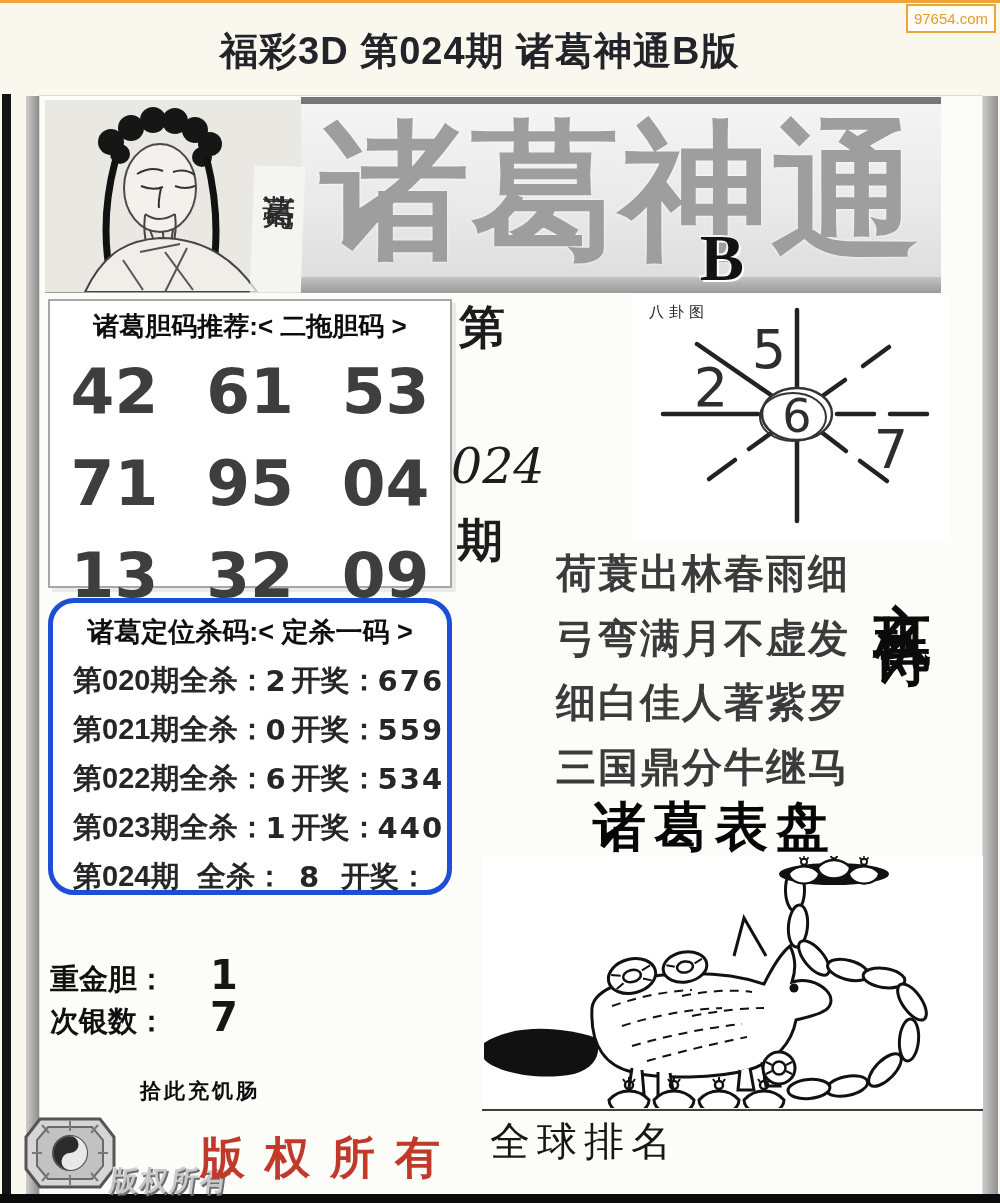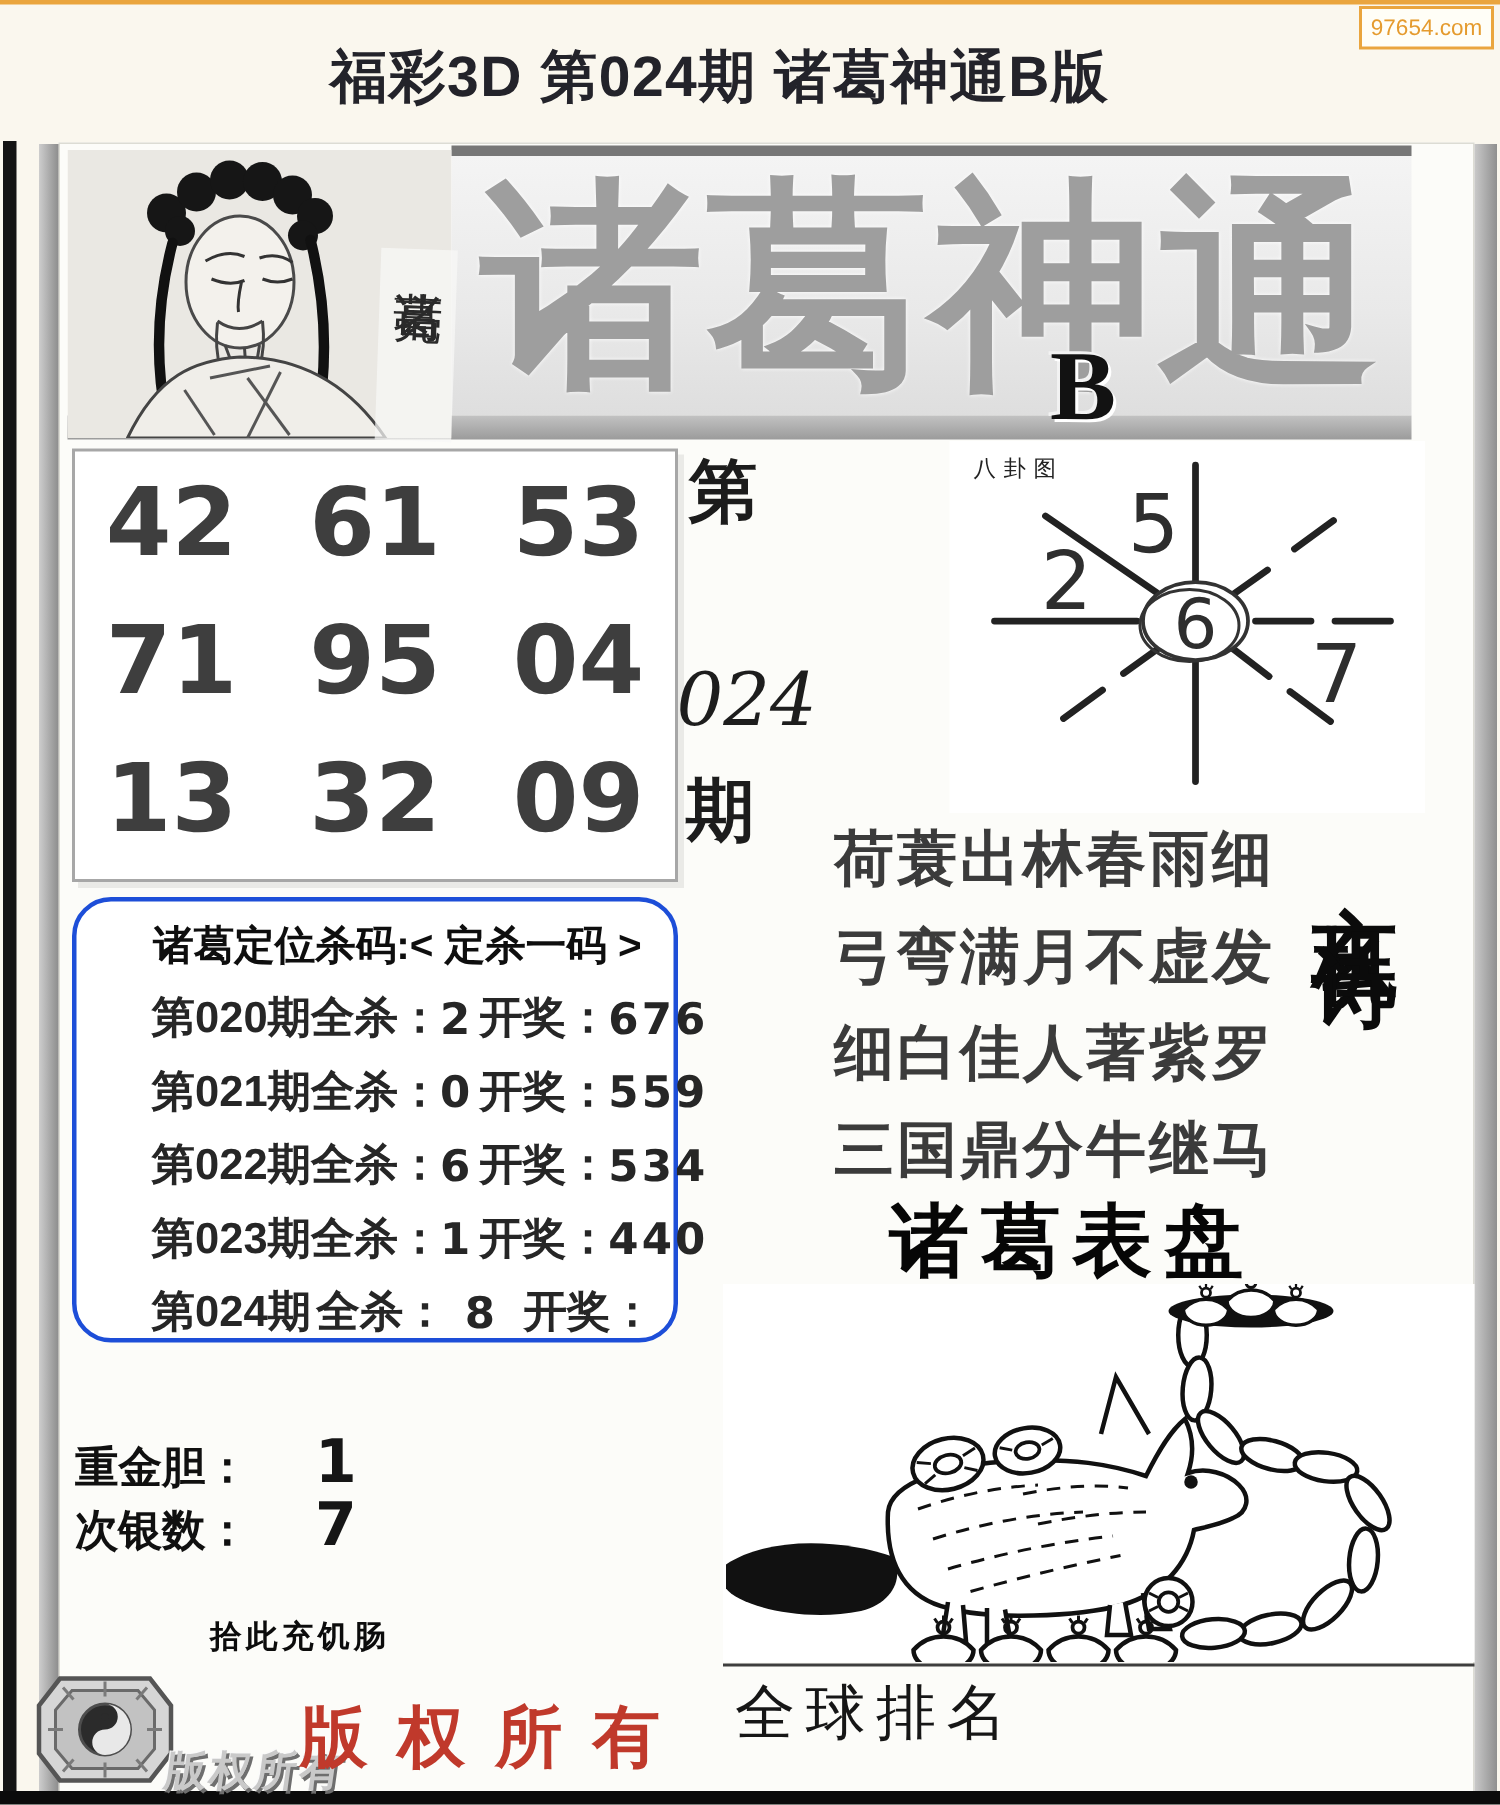--- a/index.html
+++ b/index.html
@@ -45,22 +45,22 @@
   .bagua-box{left:633px;top:294px;width:317px;height:248px;background:#fff;}
   .bagua-label{position:absolute;left:16px;top:9px;font-size:15px;letter-spacing:5px;color:#222;
     font-family:"DejaVu Serif",serif;white-space:nowrap;}
   .bagua-svg{position:absolute;left:0;top:0;}
 
   .poem{left:556px;top:541px;}
   .poem-line{font-size:40px;font-weight:900;color:#3b3b3b;line-height:64.5px;letter-spacing:2px;white-space:nowrap;}
   .poem-vert{left:864px;top:556px;writing-mode:vertical-rl;text-orientation:upright;font-size:57px;
     font-weight:900;color:#0b0b0b;letter-spacing:14px;height:245px;white-space:nowrap;}
 
-  .kill-box{left:48px;top:598px;width:404px;height:297px;border:3px solid #1d4ed8;border-radius:26px;
-    background:#fff;box-sizing:border-box;padding-left:30px;}
+  .kill-box{left:48px;top:598px;width:404px;height:297px;border:5px solid #1d4ed8;border-radius:26px;
+    background:#fff;box-sizing:border-box;}
   .kill-header{text-align:center;margin-top:11px;font-size:27px;font-weight:900;color:#0e0e0e;white-space:nowrap;}
   .kill-rows{margin:6px 14px 0 20px;}
   .kill-row{display:flex;align-items:center;height:49px;font-size:29px;font-weight:bold;color:#262626;white-space:nowrap;}
   .kr-issue{width:124px;}
   .kr-kl{width:86px;}
   .kr-kv{width:52px;text-align:center;font-family:"DejaVu Sans",sans-serif;}
   .kr-dl{width:86px;margin-left:6px;}
   .kr-dv{flex:1;font-family:"DejaVu Sans",sans-serif;letter-spacing:2px;}
 
   .fushi-title{left:50px;top:915px;font-size:27px;font-weight:900;color:#101010;letter-spacing:2px;white-space:nowrap;}
@@ -144,20 +144,21 @@
       <path d="M95,152 l40,-8"></path>
         <path d="M120,152 l28,38"></path>
         <path d="M142,148 l-22,44"></path>
         <path d="M78,160 l20,30"></path>
     </g>
   </svg>
   <div class="abs signature">诸葛亮</div>
   <div class="abs edition-b">B</div>
 
   <div class="abs danma-box">
+    <div class="danma-header">诸葛胆码推荐:&lt; 二拖胆码 &gt;</div>
     <div class="danma-rows">
       <div class="danma-row">42 61 53</div>
       <div class="danma-row">71 95 04</div>
       <div class="danma-row">13 32 09</div>
     </div>
   </div>
 
   <div class="abs issue-prefix">第</div>
   <div class="abs issue-number">024</div>
   <div class="abs issue-suffix">期</div>

